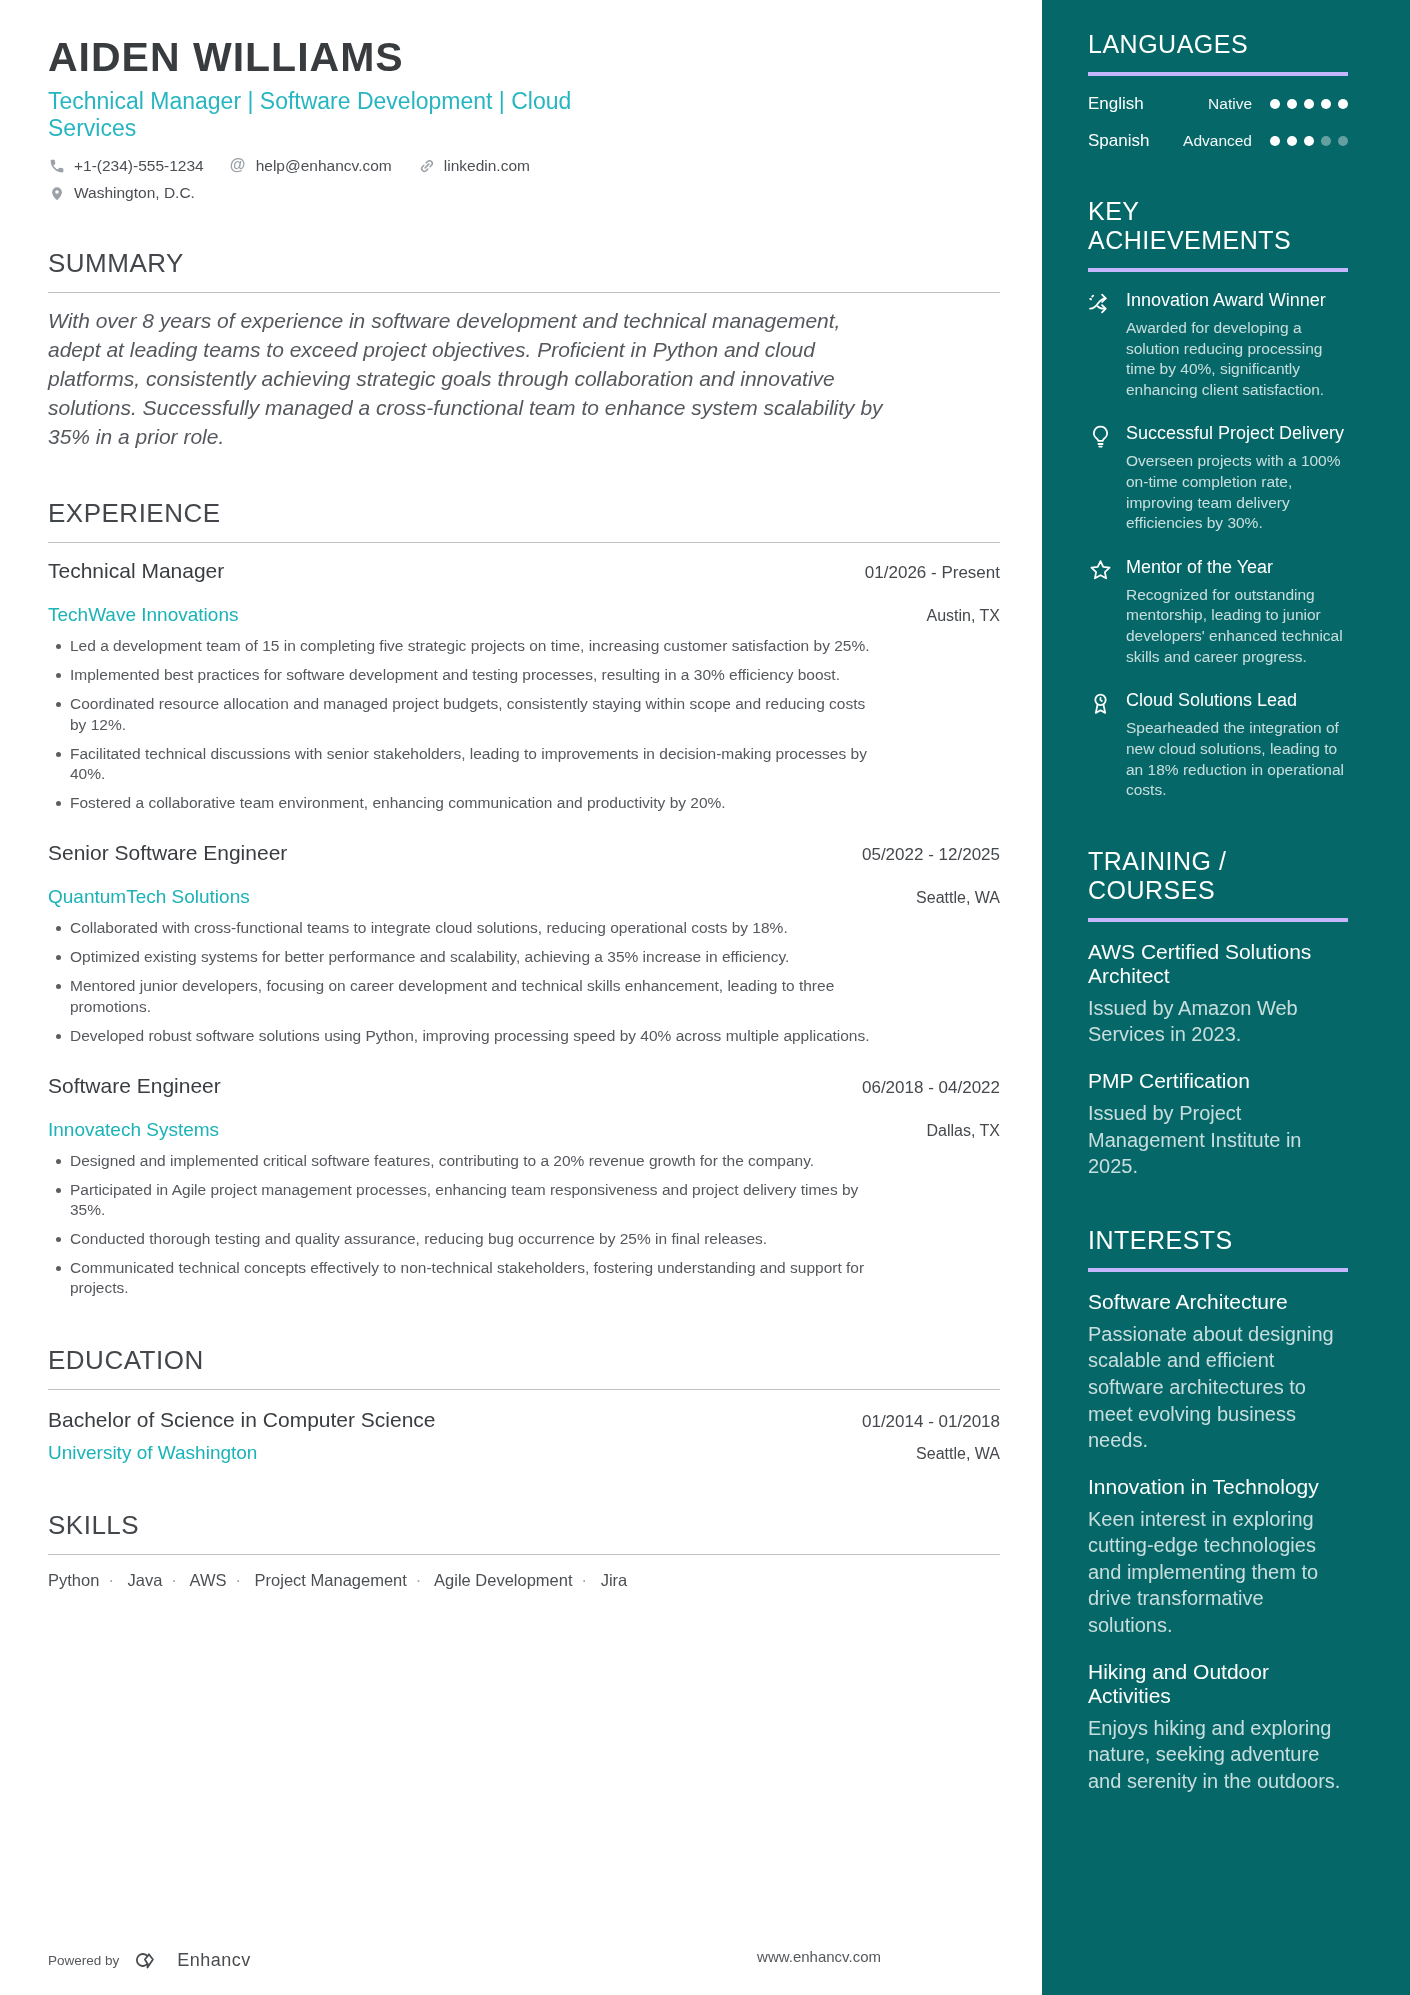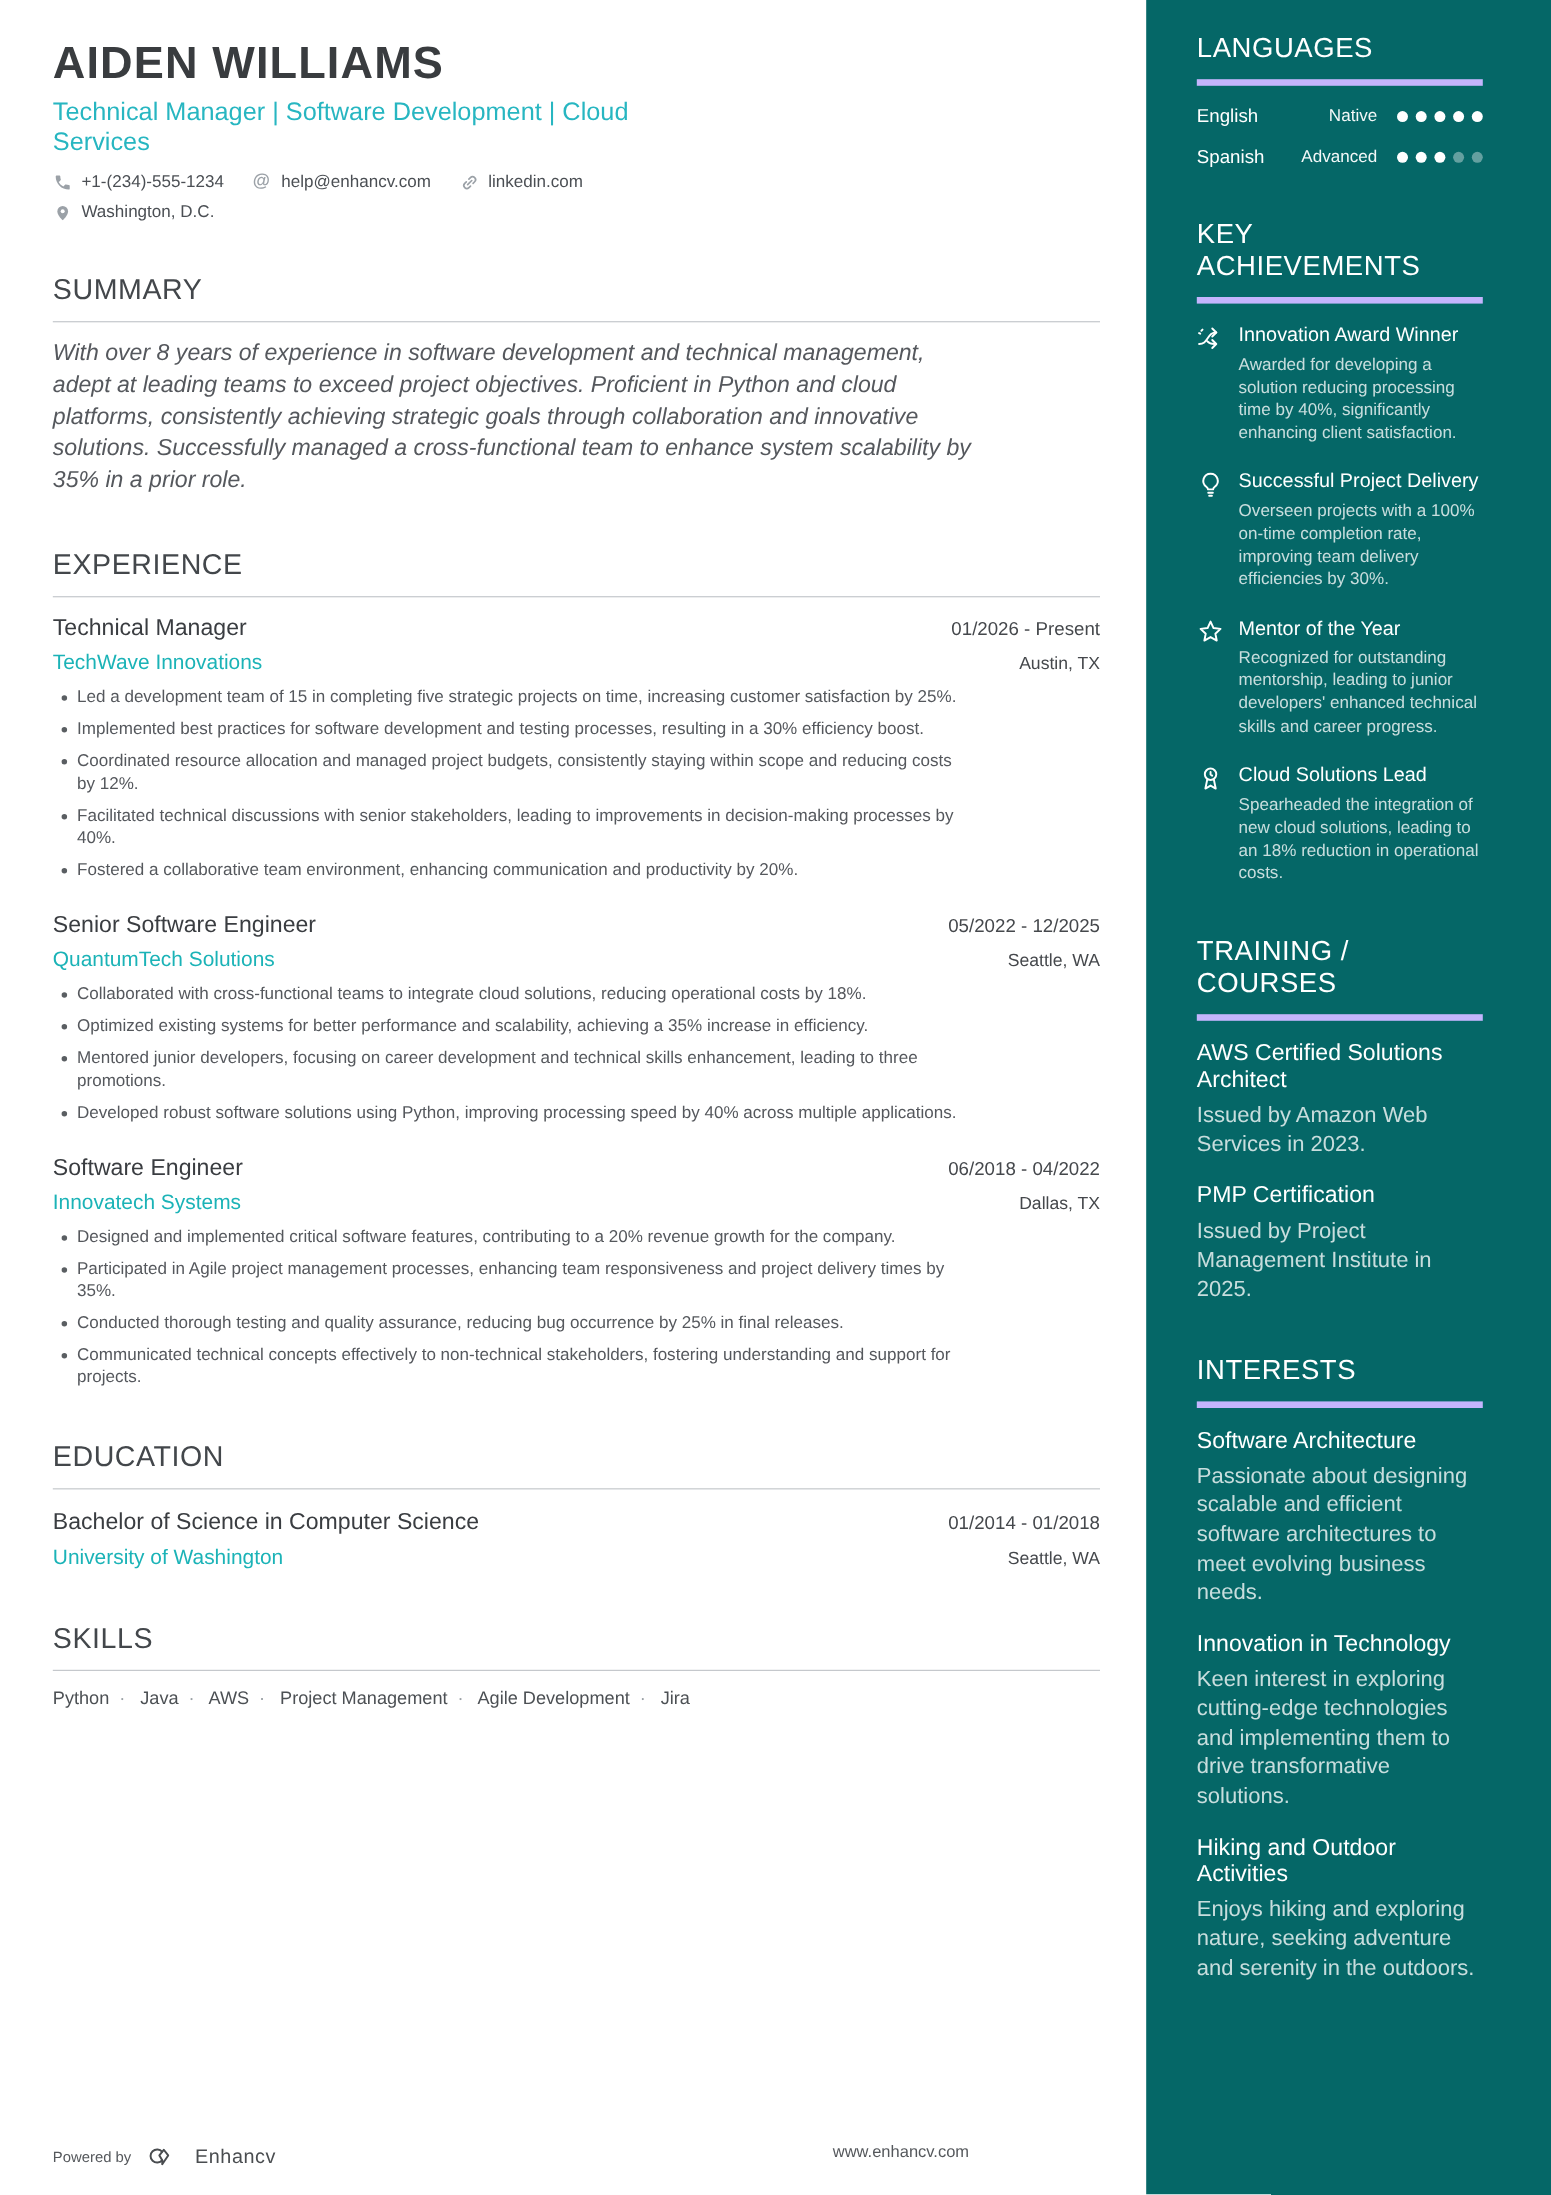--- a/index.html
+++ b/index.html
@@ -39,21 +39,21 @@
     margin-top:14px; font-size:21px; line-height:1.38; color:#55585d;
     max-width:836px;
     font-style:italic;
   }
 
   .job { margin-top:16px; }
   .row-split { display:flex; justify-content:space-between; align-items:baseline; }
   .job-title { font-size:21px; color:#3a3d41; font-weight:400; }
   .job-dates { font-size:17px; color:#45484c; }
   .company-row { margin-top:9px; }
-  .company { font-size:19px; color:#1bb3b7; }
+  .company { font-size:19px; color:#1bb3b7;margin-top:12px; }
   .job-loc { font-size:16px; color:#45484c; }
   ul.bullets { margin:10px 0 28px 0; padding:0 0 0 22px; list-style:none; }
   ul.bullets li {
     position:relative; font-size:15.5px; line-height:1.3; color:#55585d;
     margin-bottom:9px; max-width:810px;
   }
   ul.bullets li::before {
     content:""; position:absolute; left:-14px; top:8px;
     width:5px; height:5px; border-radius:50%; background:#5a5e62;
   }
@@ -76,21 +76,21 @@
   .footer-site { font-size:15px; color:#55585c; }
 
   
   .sidebar {
     flex:1; background:#056767; color:#ffffff;
     padding:30px 62px 0 46px;
   }
   .side-section { margin-bottom:46px; }
   .side-head {
     margin:0 0 18px 0; font-size:25px; font-weight:400; letter-spacing:0.5px;
-    color:#ffffff; padding-bottom:13px; border-bottom:6px solid #c4b5fd;
+    color:#ffffff; padding-bottom:13px; border-bottom:4px solid #c4b5fd;
   }
   .lang-row { display:flex; align-items:center; margin-bottom:17px; }
   .lang-name { flex:1; font-size:17px; }
   .lang-level { font-size:15.5px; margin-right:18px; color:#f3f8f8; }
   .dots { display:flex; gap:7px; }
   .dots span { width:10px; height:10px; border-radius:50%; background:rgba(255,255,255,0.38); }
   .dots span.filled { background:#ffffff; }
 
   .ach-item { display:flex; gap:13px; margin-bottom:23px; }
   .ach-icon { width:25px; height:25px; flex:0 0 auto; margin-top:1px; color:#ffffff; }

